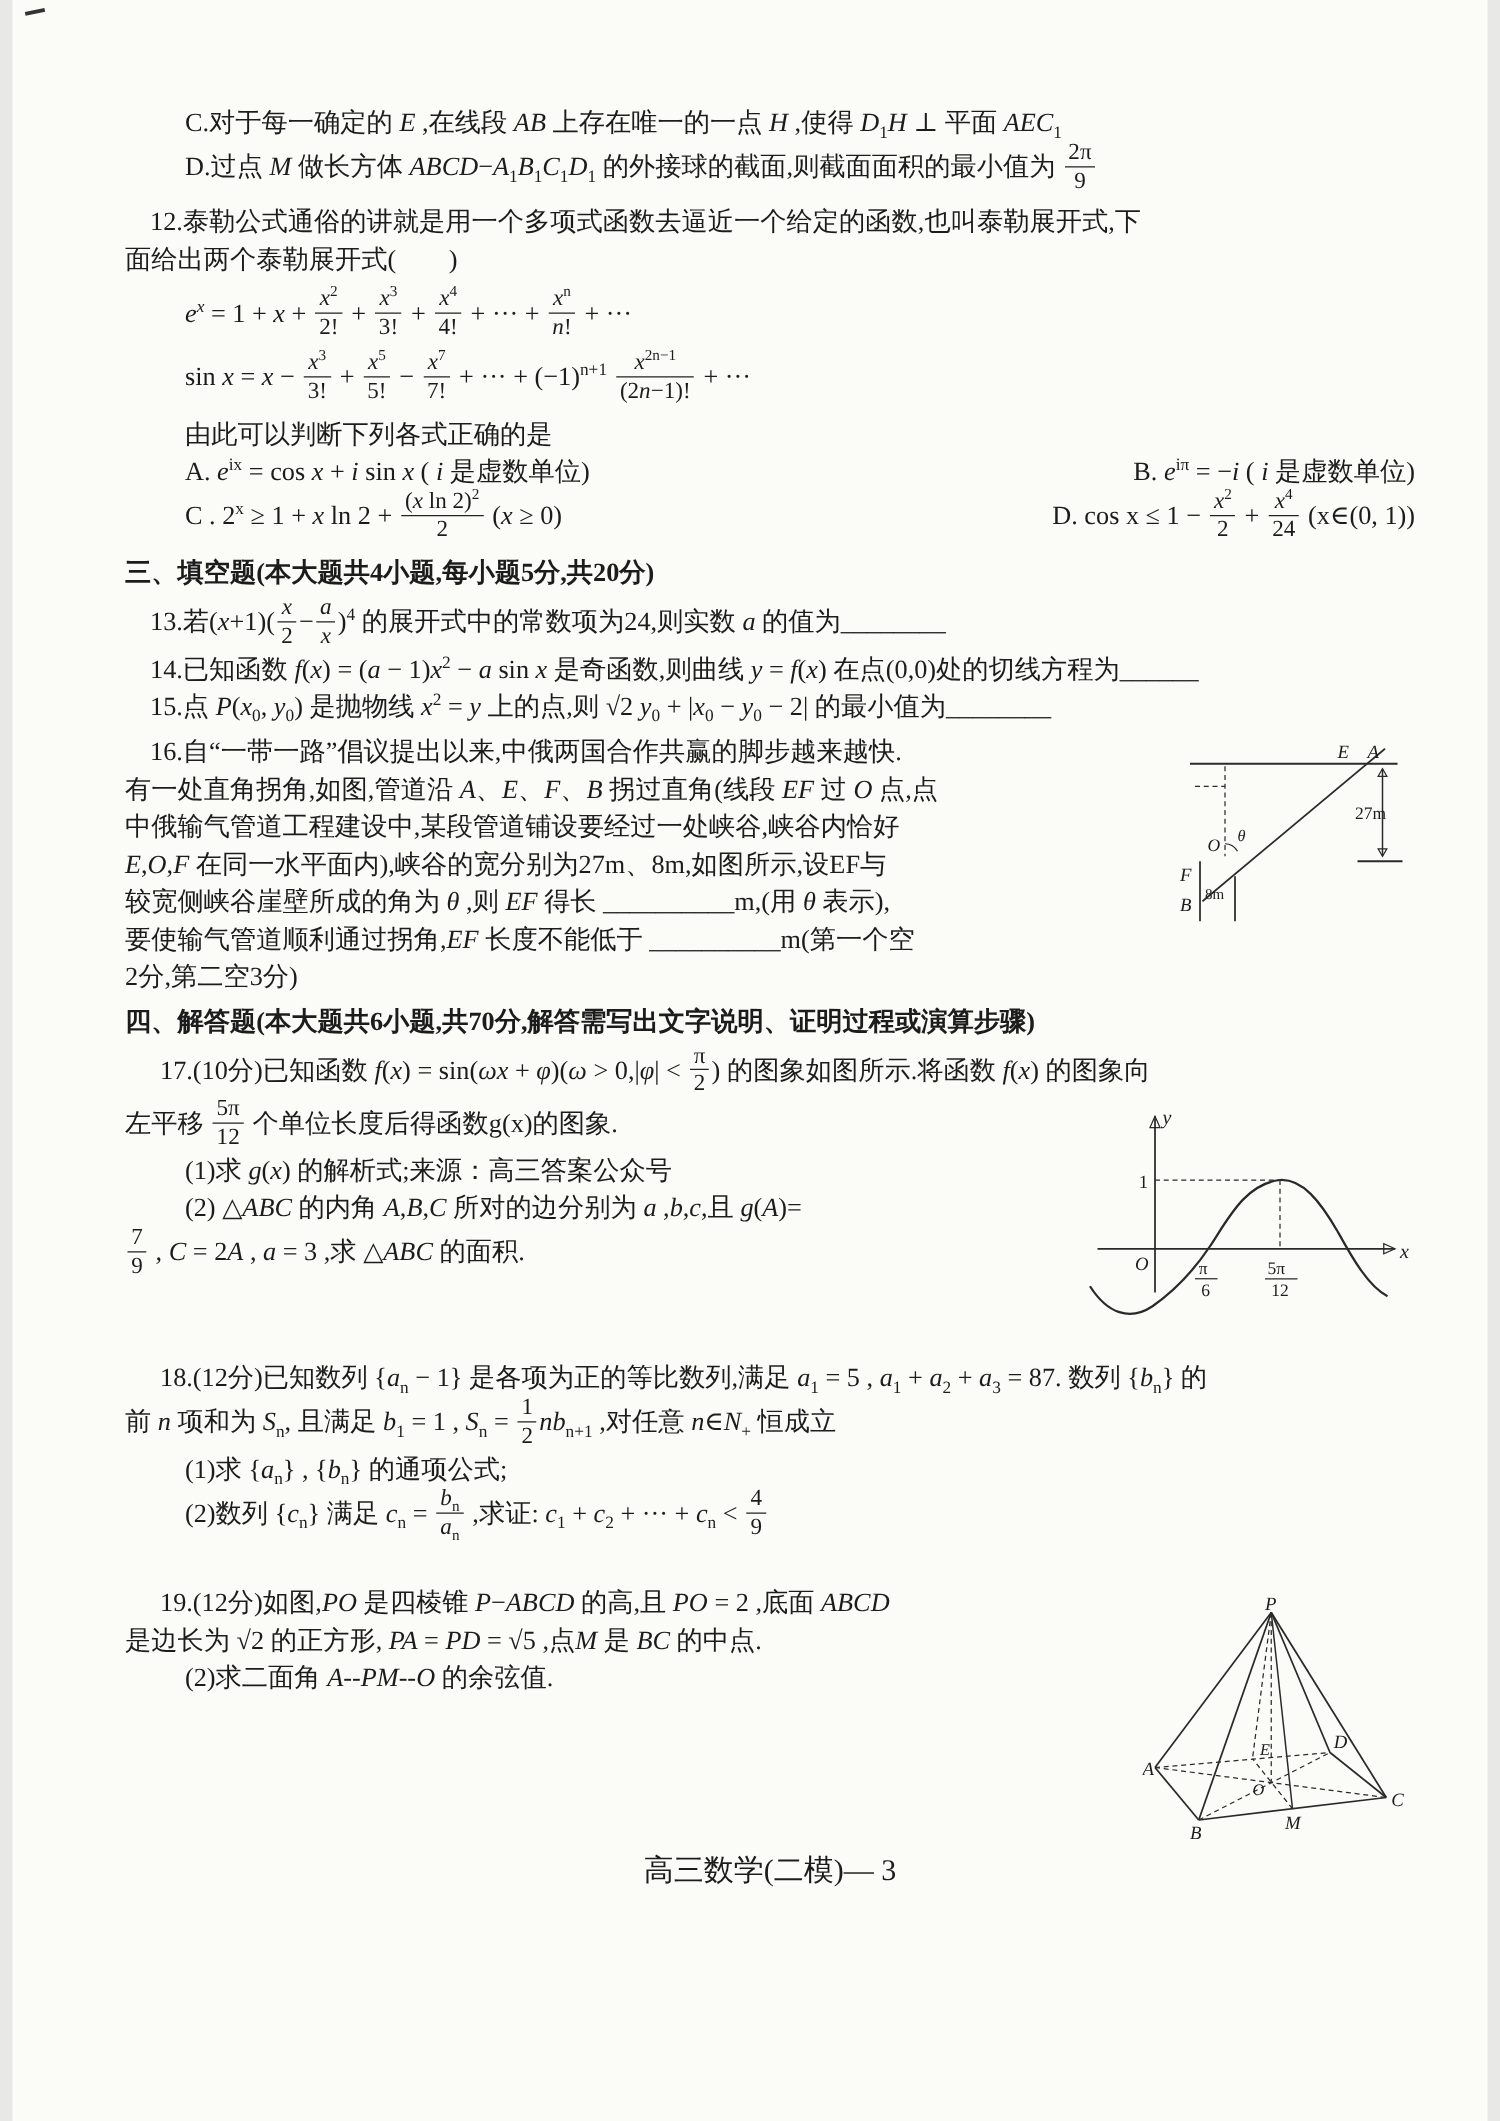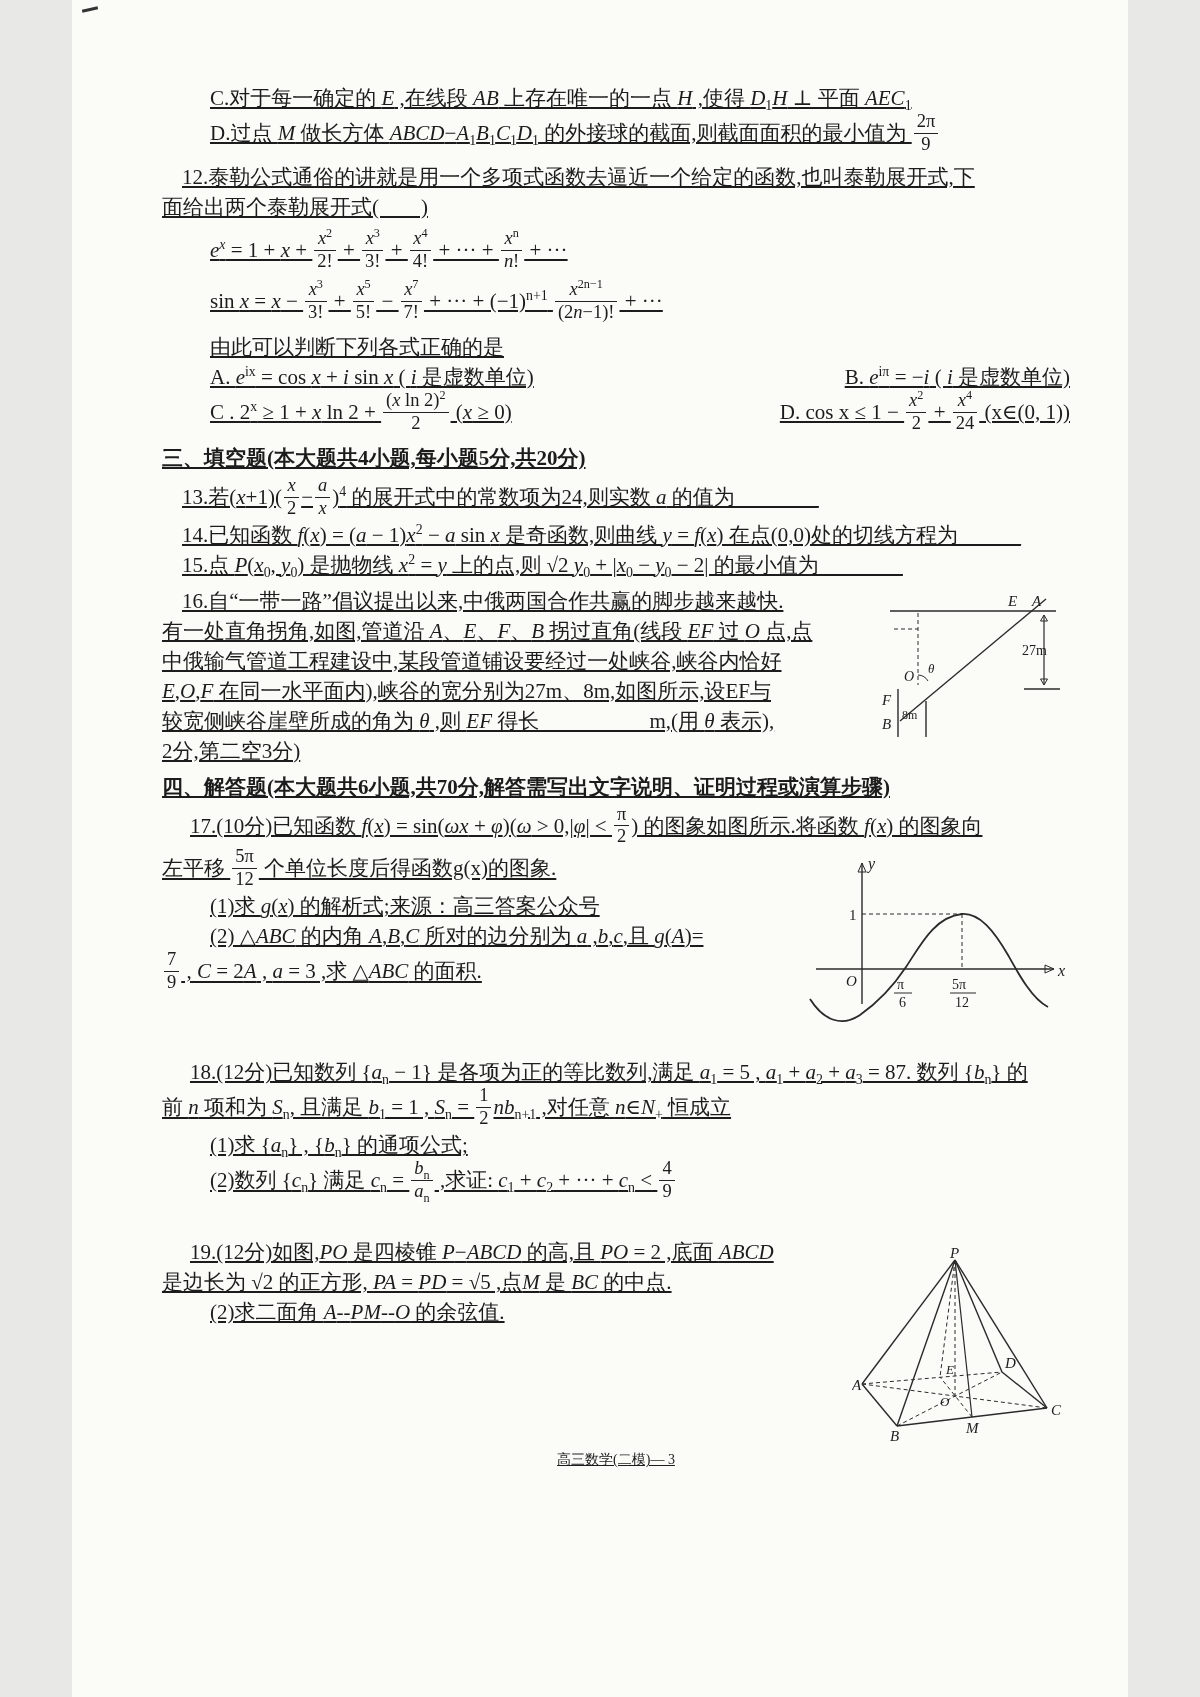--- a/index.html
+++ b/index.html
@@ -1,23 +1,22 @@
 <!DOCTYPE html>
 <html><head>
 <meta charset="utf-8">
 <style>
   * { box-sizing: border-box; }
   body { margin:0; background:#e8e8e6; }
   .page {
-    width:1056px; height:1697px; margin:0 auto; position:relative;
+    width:1180px; height:1697px; margin:0 auto; position:relative;
     background:#fbfbf8; color:#1c1c1c; overflow:hidden;
     font-family:"Liberation Serif","DejaVu Serif",serif;
     font-size:21px; line-height:1.42;
     padding:84px 58px 0 90px;
-    text-decoration:underline;
   }
   .scan-mark{position:absolute;top:8px;left:10px;width:16px;height:3px;background:#333;transform:rotate(-12deg);}
   .line{min-height:30px;}
   .ind1{margin-left:48px;}
   .ind2{margin-left:20px;}
   .ind3{margin-left:28px;}
   .bold{font-weight:bold;}
   .mt6{margin-top:6px;} .mt8{margin-top:8px;} .mt4{margin-top:4px;}
   .formula{margin:8px 0 8px 48px;}
   .opt-row{display:flex;margin-left:48px;justify-content:space-between;}
@@ -27,21 +26,21 @@
   .frac{display:inline-block;vertical-align:middle;text-align:center;line-height:1.08;font-size:0.88em;margin:0 2px;position:relative;top:-2px;}
   .frac .num{display:block;border-bottom:1.4px solid #222;padding:0 3px 1px;}
   .frac .den{display:block;padding:1px 3px 0;}
   .fig-right{float:right;background:transparent;}
   .fig16{margin:2px 6px 6px 18px;}
   .fig17{margin:0 0 4px 20px;}
   .fig19{margin:10px 0 4px 20px;}
   .clear{clear:both;}
   .q18{margin-top:48px;}
   .q19{margin-top:34px;}
-  .footer{clear:both;margin-top:44px;text-align:center;font-size:14px;}
+  .footer{clear:both;margin-top:44px;text-align:center;font-size:24px;}
   svg text{font-family:"Liberation Serif","DejaVu Serif",serif;fill:#1c1c1c;}
   svg .it{font-style:italic;}
   svg line, svg path, svg polyline{stroke:#2a2a2a;fill:none;}
 </style>
 </head>
 <body>
 
 <div class="page">
   <div class="scan-mark"></div>
 
@@ -87,20 +86,21 @@
       <text x="54" y="84" font-size="13" class="it">θ</text>
       <text x="8" y="116" font-size="15" class="it">F</text>
       <text x="8" y="140" font-size="15" class="it">B</text>
       <text x="28" y="130" font-size="12">8m</text>
     </svg>
     <div class="line ind2">16.自“一带一路”倡议提出以来,中俄两国合作共赢的脚步越来越快.</div>
     <div class="line">有一处直角拐角,如图,管道沿 <i>A</i>、<i>E</i>、<i>F</i>、<i>B</i> 拐过直角(线段 <i>EF</i> 过 <i>O</i> 点,点</div>
     <div class="line">中俄输气管道工程建设中,某段管道铺设要经过一处峡谷,峡谷内恰好</div>
     <div class="line"><i>E</i>,<i>O</i>,<i>F</i> 在同一水平面内),峡谷的宽分别为27m、8m,如图所示,设EF与</div>
     <div class="line">较宽侧峡谷崖壁所成的角为 <i>θ</i> ,则 <i>EF</i> 得长 __________m,(用 <i>θ</i> 表示),</div>
+    <div class="line">要使输气管道顺利通过拐角,<i>EF</i> 长度不能低于 __________m(第一个空</div>
     <div class="line">2分,第二空3分)</div>
   </div>
 
   <div class="line bold mt6">四、解答题(本大题共6小题,共70分,解答需写出文字说明、证明过程或演算步骤)</div>
 
   <div class="mt4">
     <div class="line ind3">17.(10分)已知函数 <i>f</i>(<i>x</i>) = sin(<i>ωx</i> + <i>φ</i>)(<i>ω</i> &gt; 0,|<i>φ</i>| &lt; <span class="frac"><span class="num">π</span><span class="den">2</span></span>) 的图象如图所示.将函数 <i>f</i>(<i>x</i>) 的图象向</div>
     <svg class="fig-right fig17" width="268" height="205" viewBox="0 0 268 205">
       <line x1="60" y1="14" x2="60" y2="155" stroke-width="1.4"></line>
       <path d="M60 14 l-4 9 h8 z" fill="#2a2a2a"></path>

